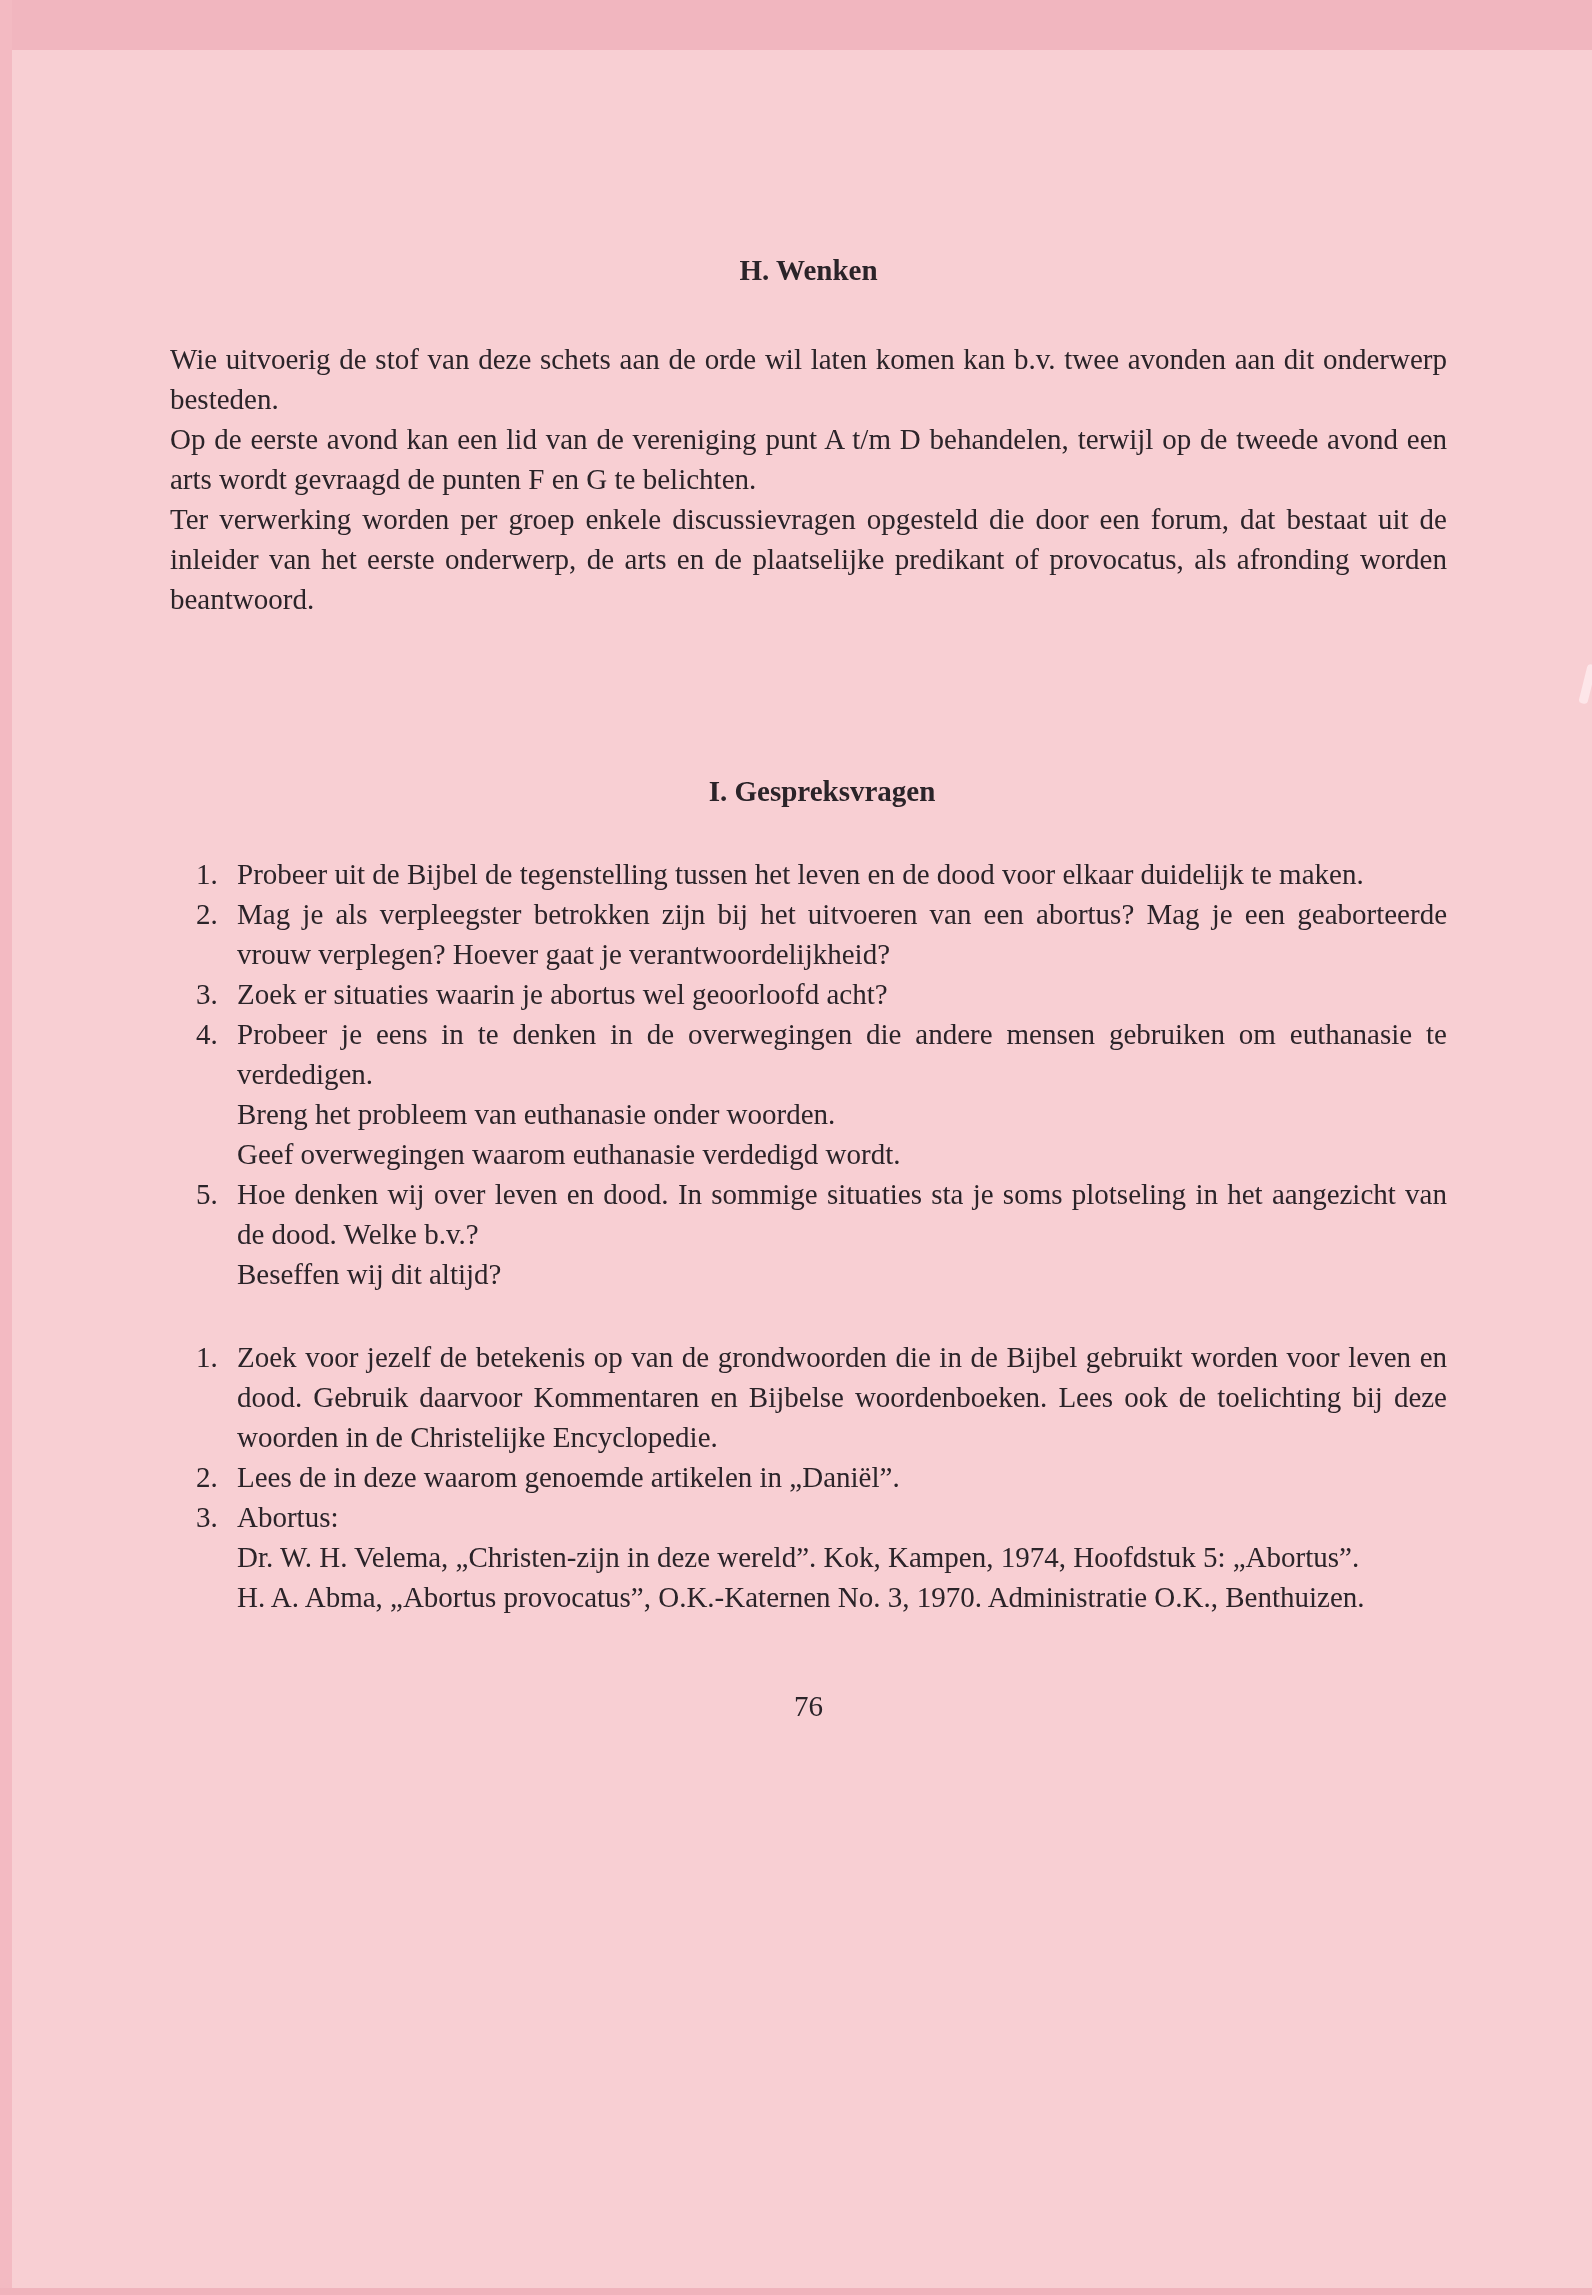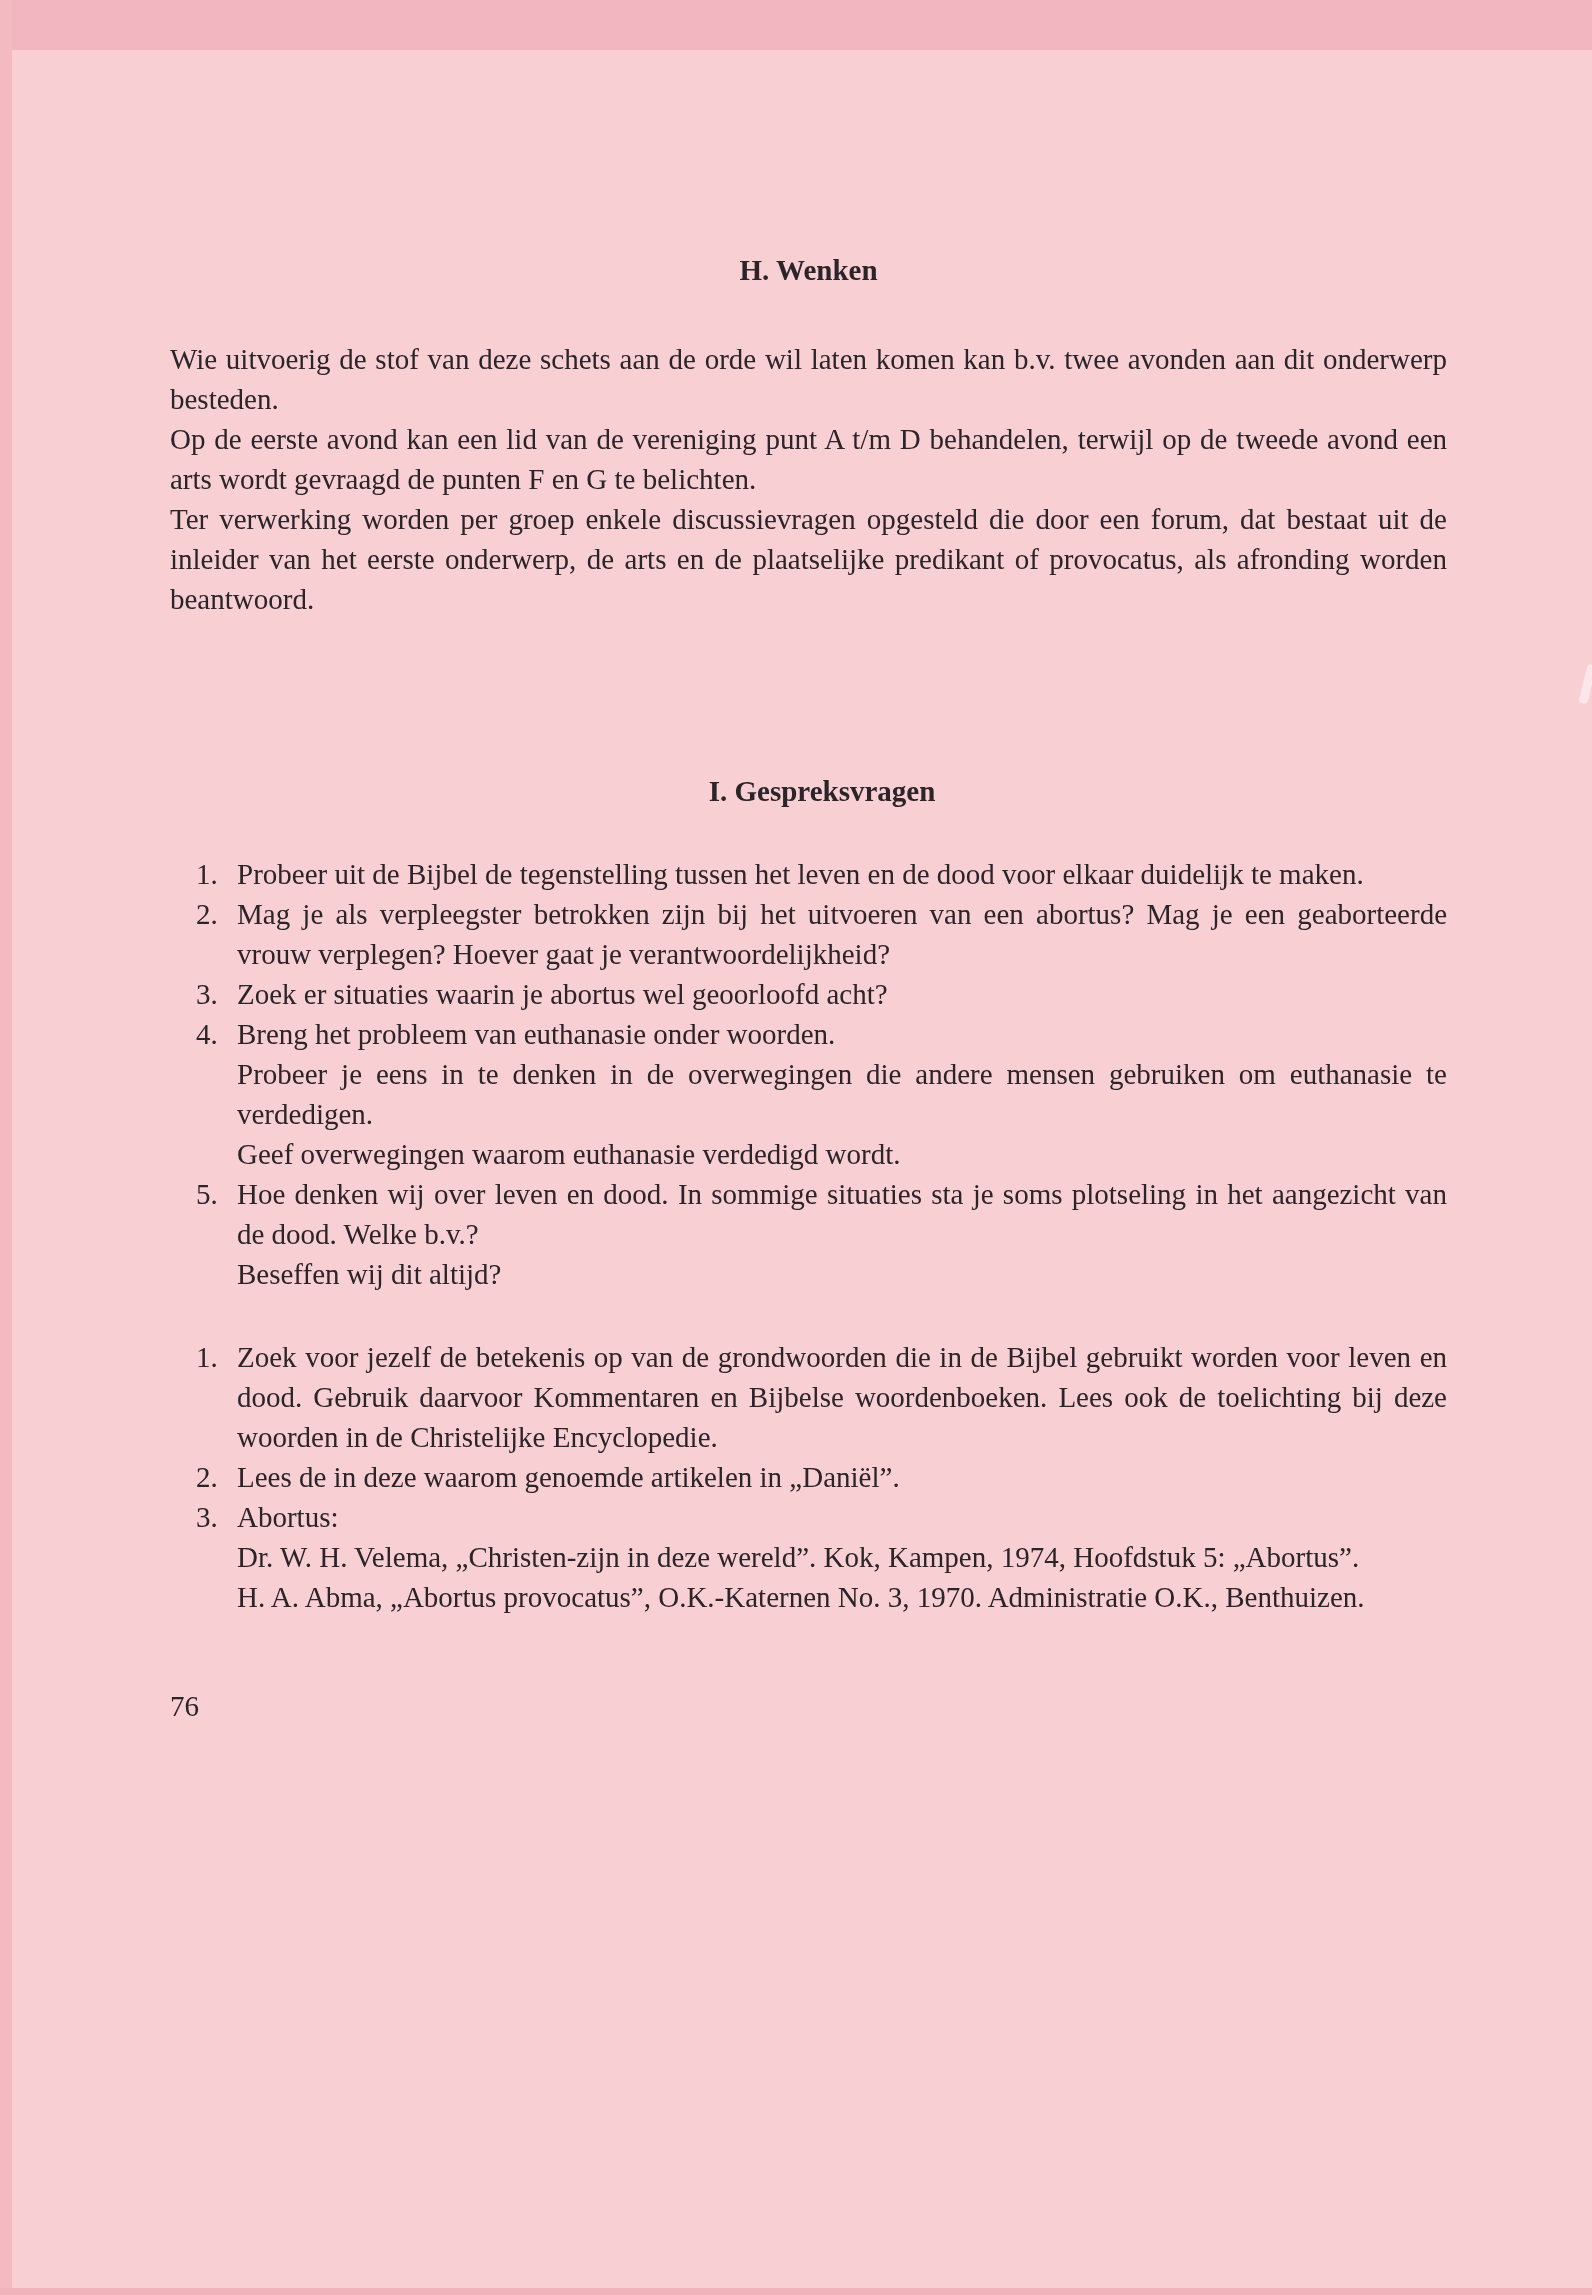--- a/index.html
+++ b/index.html
@@ -79,21 +79,21 @@
   .item {
     position: relative;
     padding-left: 67px;
   }
   .item .num {
     position: absolute;
     left: 26px;
     top: 0;
   }
   .page-number {
-    text-align: left;
+    text-align: center;
     margin-top: 69px;
     font-size: 29px;
   }
 </style>
 </head>
 <body>
 
 <div class="page">
   <div class="top-band"></div>
   <div class="left-band"></div>
@@ -118,22 +118,22 @@
       <div class="item">
         <span class="num">2.</span>
         <p>Mag je als verpleegster betrokken zijn bij het uitvoeren van een abortus? Mag je een geaborteerde vrouw verplegen? Hoever gaat je verantwoordelijkheid?</p>
       </div>
       <div class="item">
         <span class="num">3.</span>
         <p>Zoek er situaties waarin je abortus wel geoorloofd acht?</p>
       </div>
       <div class="item">
         <span class="num">4.</span>
+        <p>Probeer je eens in te denken in de overwegingen die andere mensen gebruiken om euthanasie te verdedigen.</p>
         <p>Breng het probleem van euthanasie onder woorden.</p>
-        <p>Probeer je eens in te denken in de overwegingen die andere mensen gebruiken om euthanasie te verdedigen.</p>
         <p>Geef overwegingen waarom euthanasie verdedigd wordt.</p>
       </div>
       <div class="item">
         <span class="num">5.</span>
         <p>Hoe denken wij over leven en dood. In sommige situaties sta je soms plotseling in het aangezicht van de dood. Welke b.v.?</p>
         <p>Beseffen wij dit altijd?</p>
       </div>
     </div>
 
     <div class="list">

